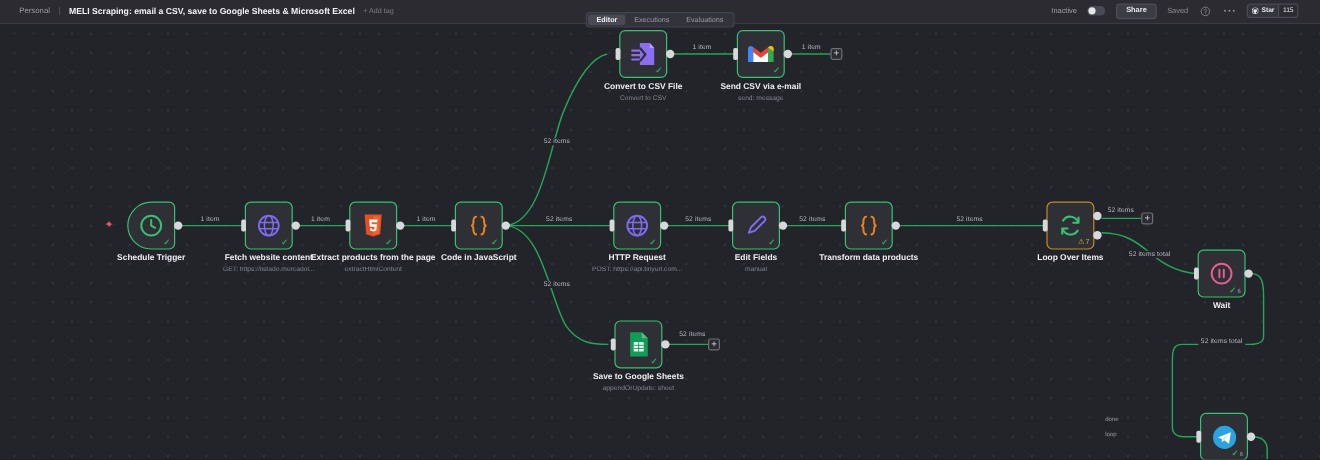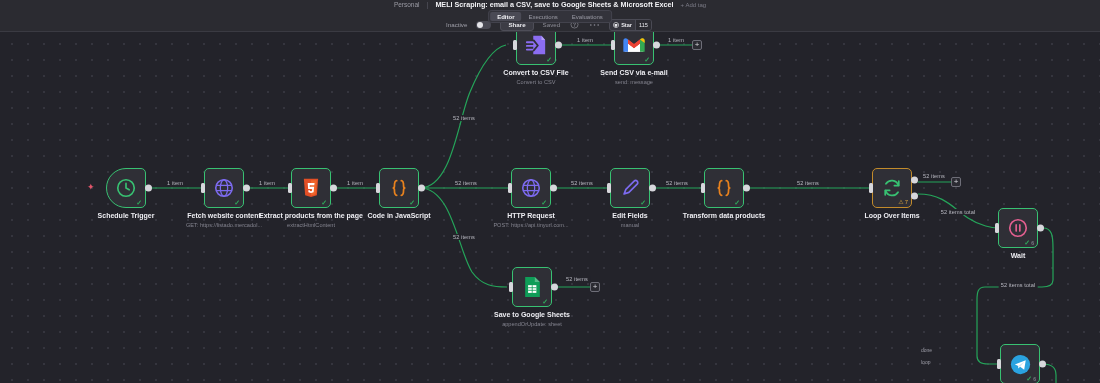--- a/index.html
+++ b/index.html
@@ -17,29 +17,28 @@
   #canvas {
     position: absolute; inset: 0;
     background-color: #23232a;
     background-image: radial-gradient(circle, #35353e 1px, transparent 1px);
     background-size: 16px 16px;
     background-position: 4px 4px;
   }
 
   
   #header {
-    position: absolute; top: 0; left: 0; right: 0; height: 32px;
+    position: absolute; top: 0; left: 0; right: 0; height: 20px;
     background: #2b2b31;
     border-bottom: 1px solid #3a3a42;
     display: flex; align-items: center;
-    padding: 0 4px;
+    padding: 0 16px;
     z-index: 40;
     font-size: 7px;
     color: #d4d4d8;
-    flex-direction: column;
   }
   .hdr-left { display: flex; align-items: center; gap: 7px; min-width: 0; }
   .crumb-personal { color: #9a9aa3; font-size: 6.5px; white-space: nowrap; }
   .crumb-sep { color: #5c5c66; font-size: 7px; }
   .wf-title {
     color: #f2f2f5; font-weight: bold; font-size: 7.2px;
     white-space: nowrap;
   }
   .add-tag { color: #7c7c87; font-size: 6px; white-space: nowrap; }
 

